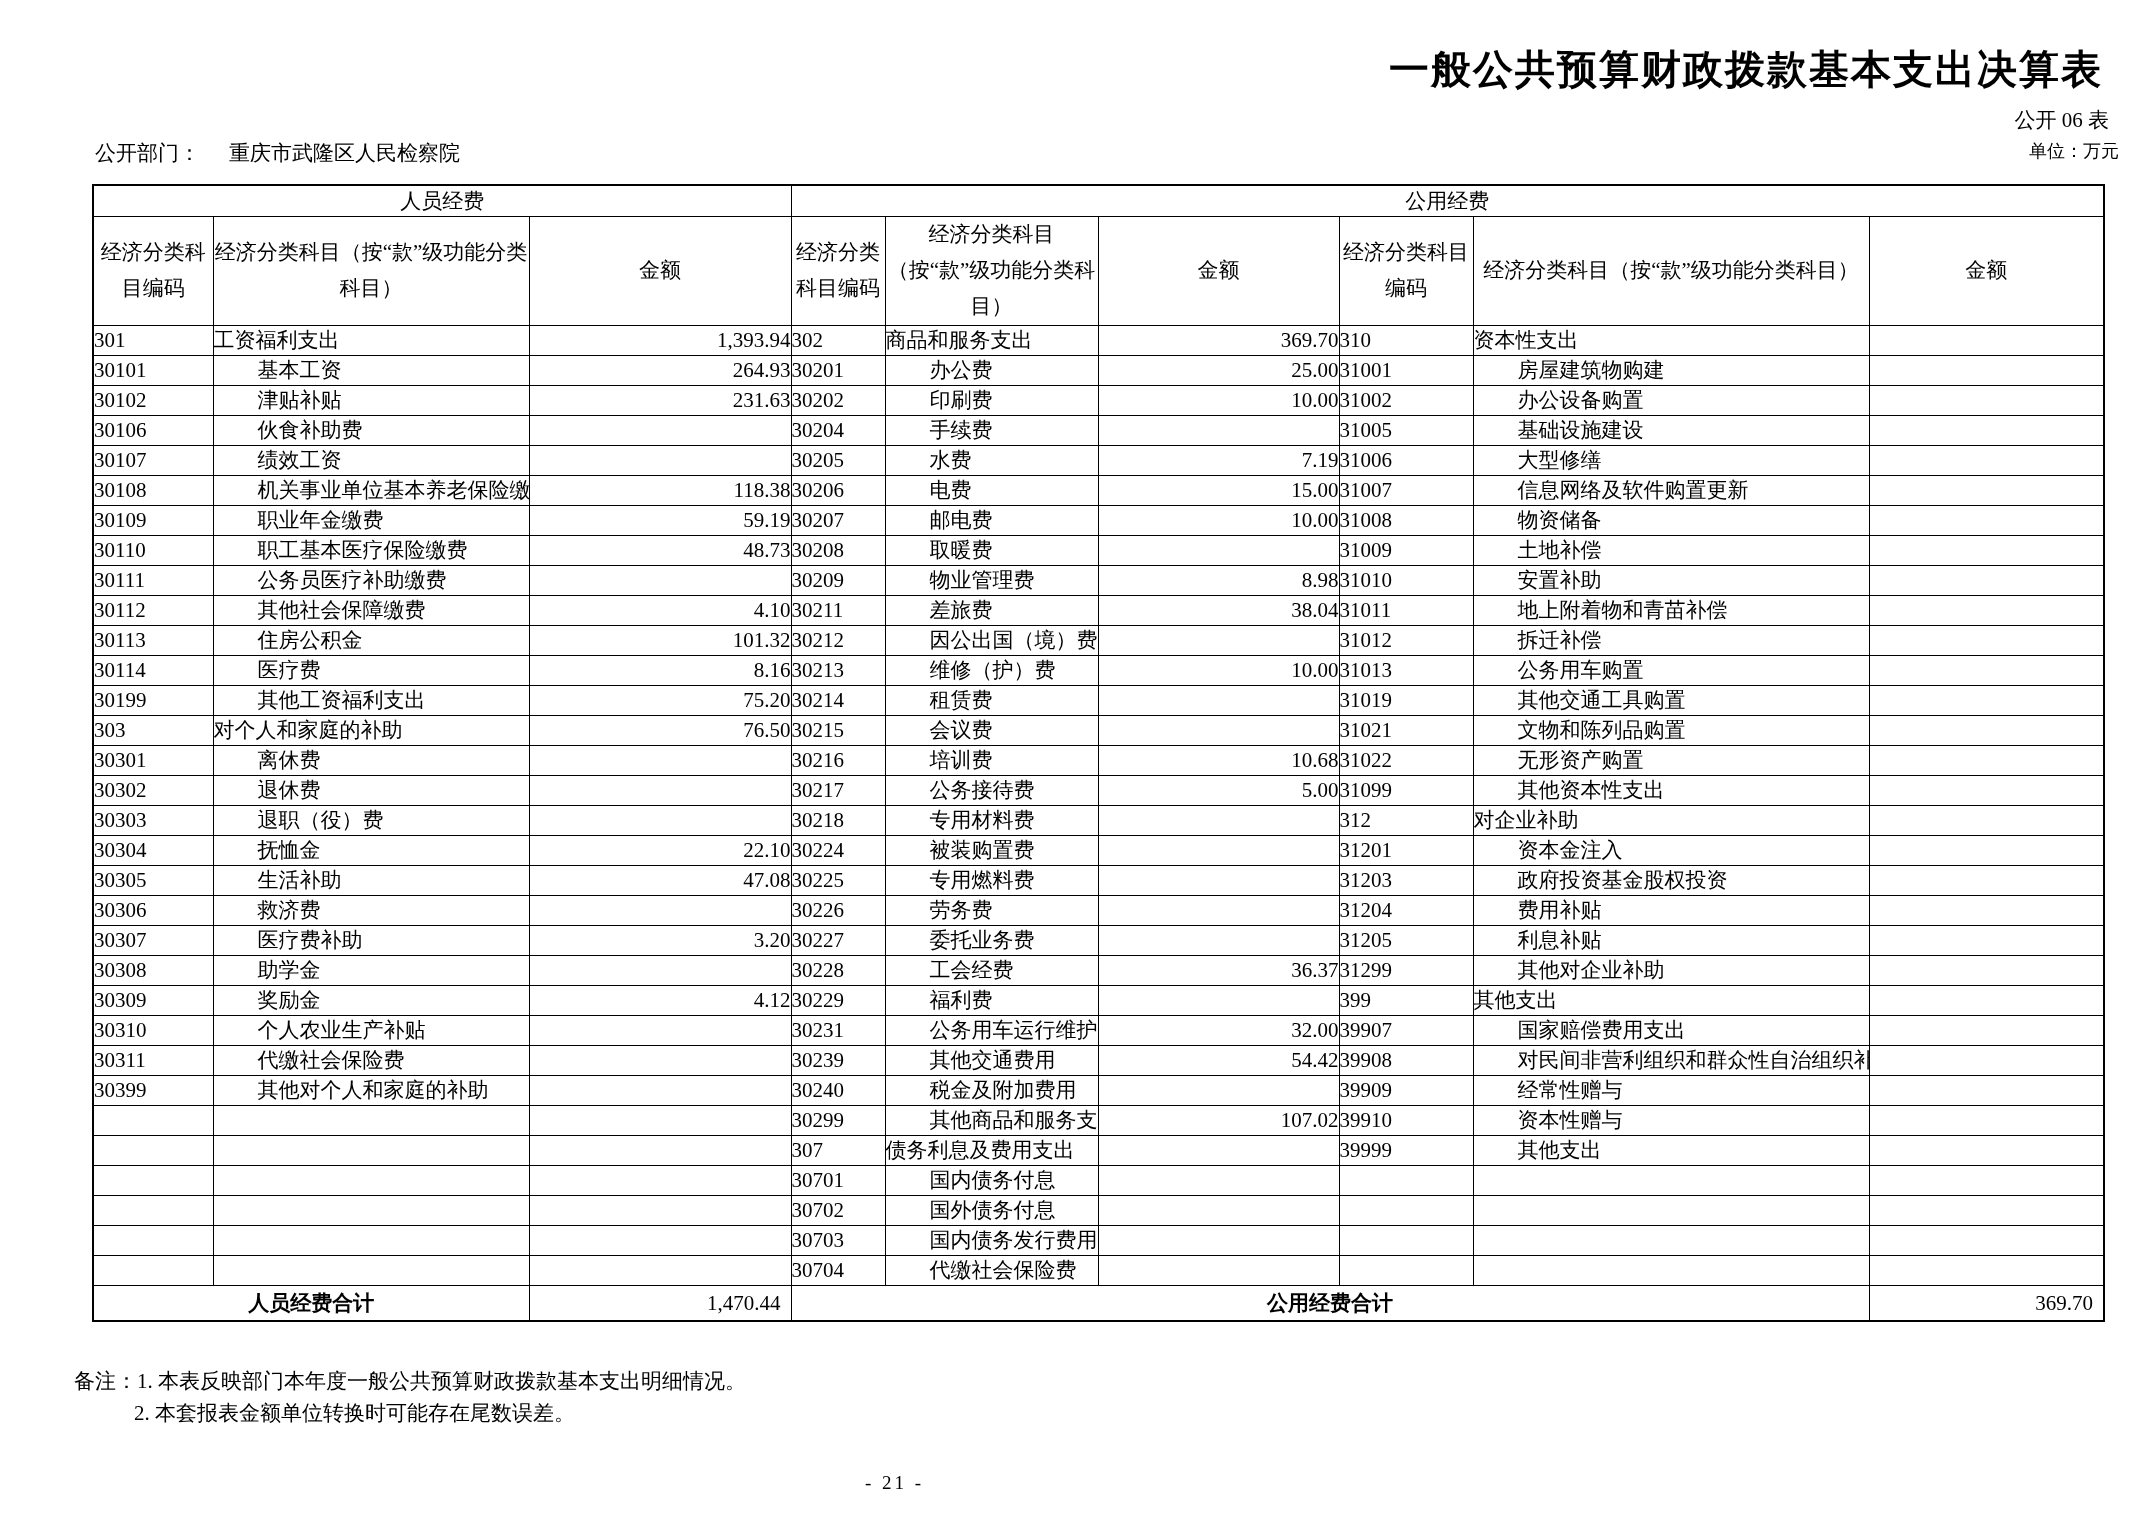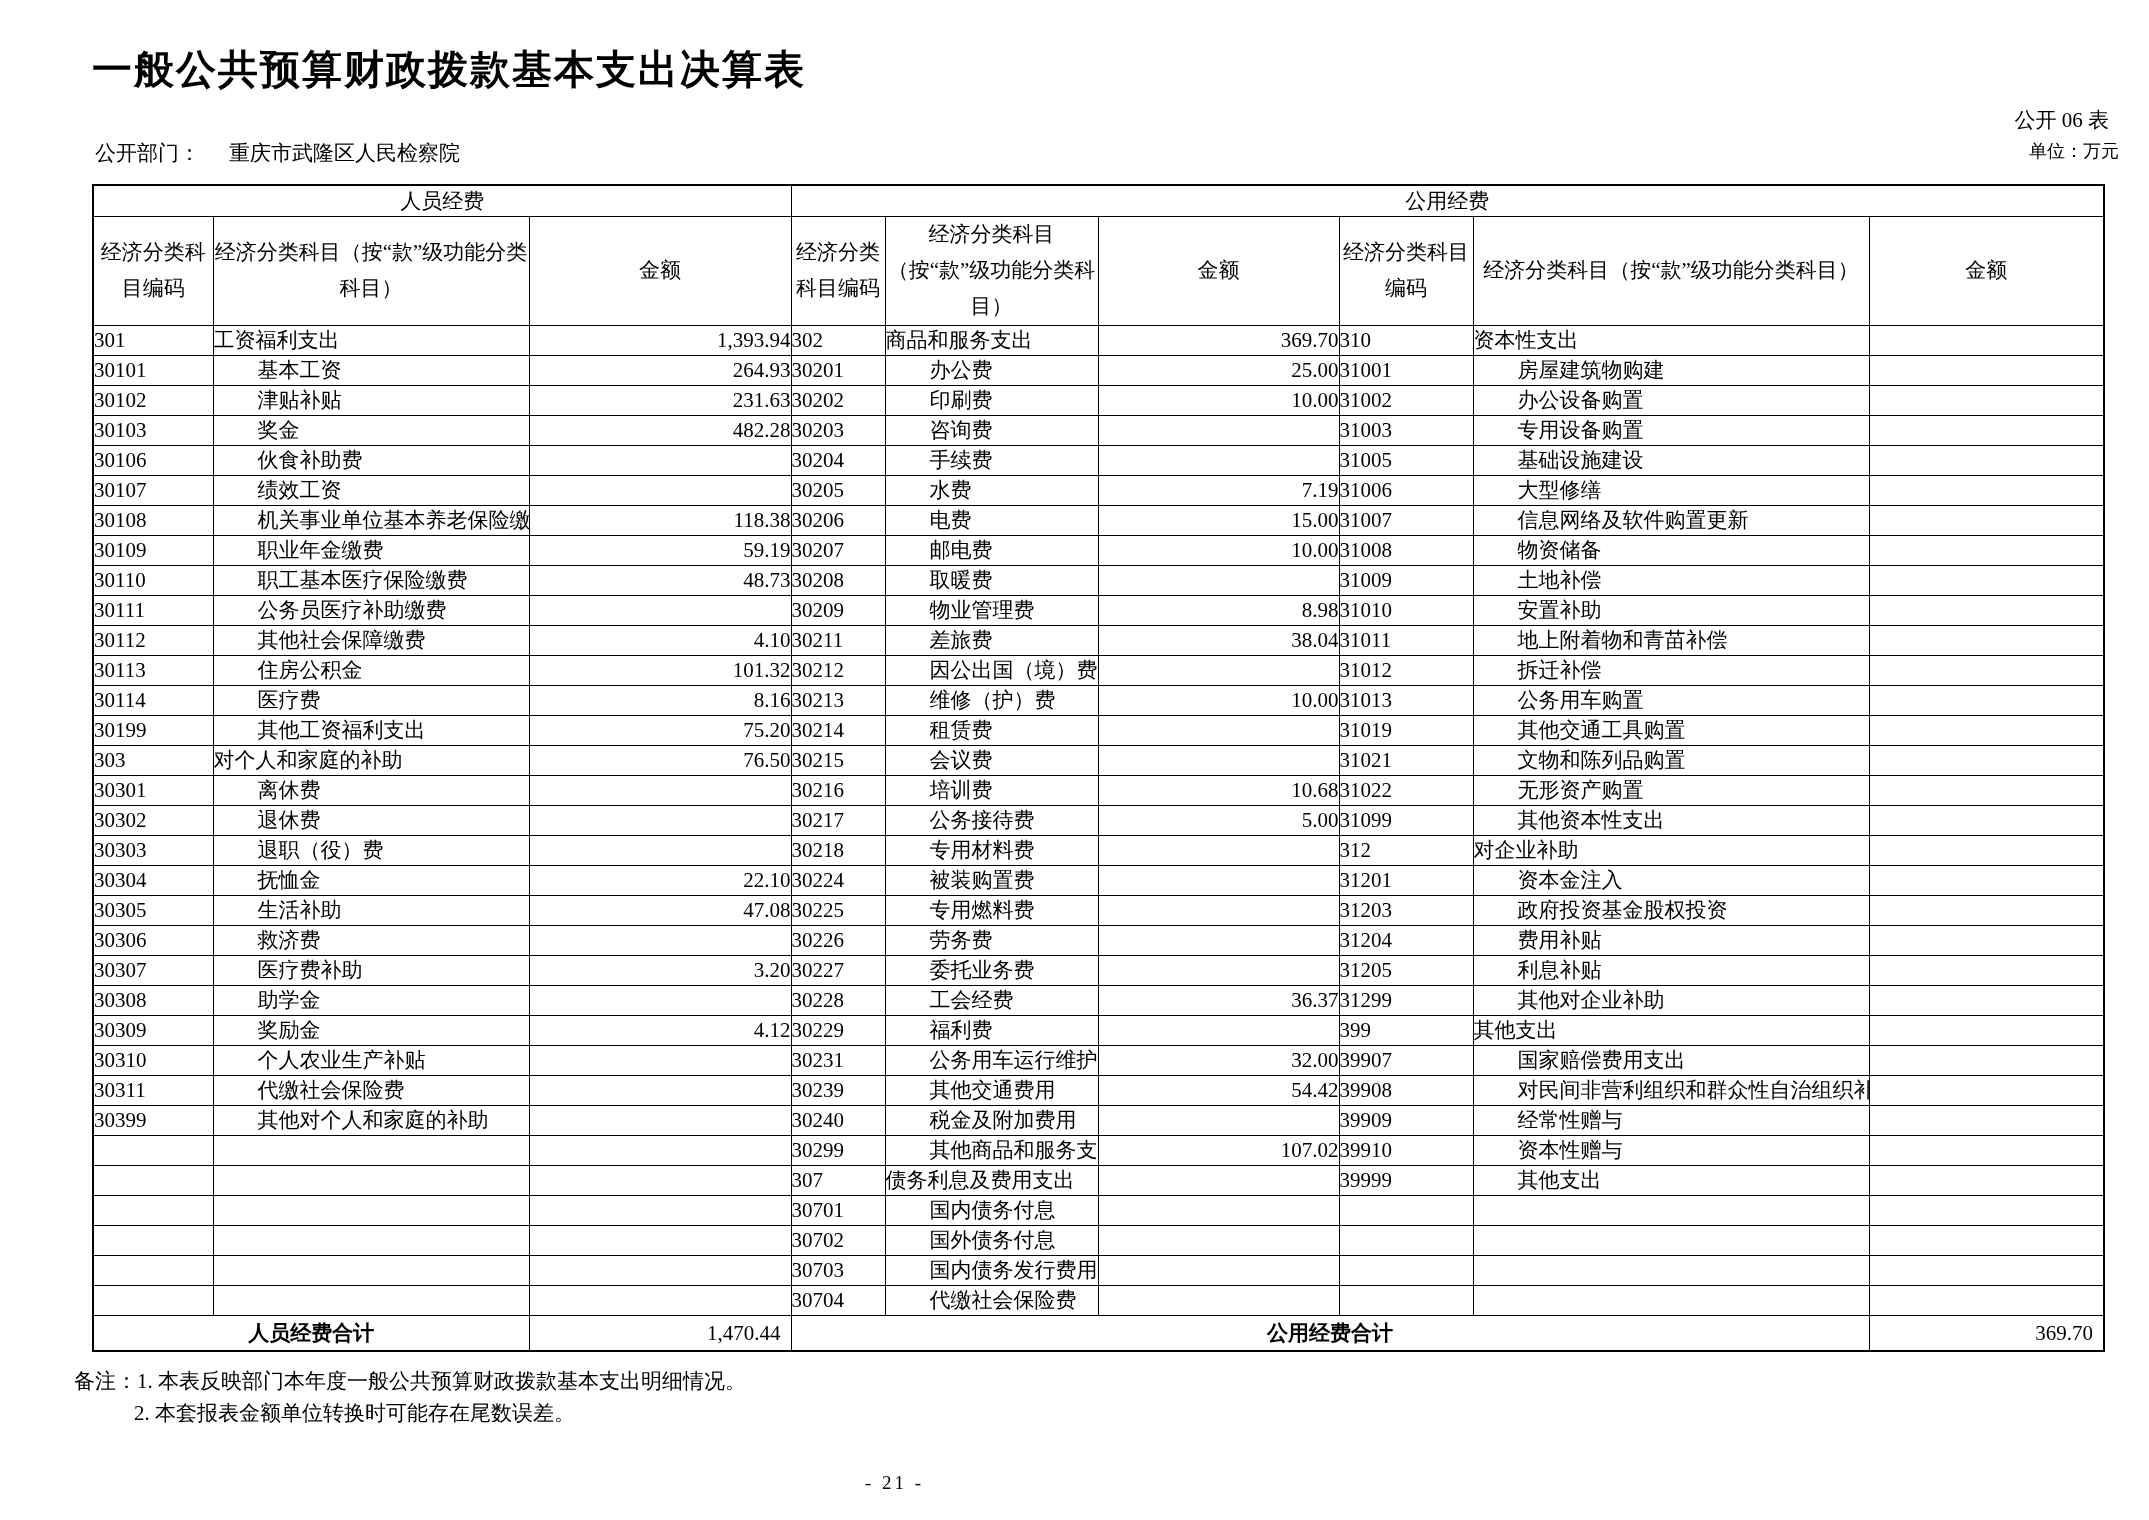--- a/index.html
+++ b/index.html
@@ -3,21 +3,21 @@
 <meta charset="utf-8">
 <style>
   html,body{margin:0;padding:0;}
   body{
     width:2149px;height:1520px;position:relative;background:#ffffff;color:#000;
     font-family:"Liberation Serif","DejaVu Serif",serif;
     overflow:hidden;
   }
   .page-title{
     position:absolute;top:42px;left:92px;width:2011px;
-    text-align:left;font-size:40px;font-weight:bold;letter-spacing:2px;
+    text-align:right;font-size:40px;font-weight:bold;letter-spacing:2px;
   }
   .table-code{position:absolute;top:106px;right:40px;font-size:21px;}
   .dept-line{position:absolute;top:139px;left:95px;font-size:21px;}
   .dept-line .dept-name{margin-left:29px;}
   .unit-label{position:absolute;top:139px;right:30px;font-size:18px;margin-left:40px;}
 
   table.budget{
     position:absolute;top:184px;left:92px;width:2011px;
     border-collapse:collapse;table-layout:fixed;
     border:2px solid #000;
@@ -117,31 +117,20 @@
         <td class="name sub">津贴补贴</td>
         <td class="amount">231.63</td>
         <td class="code">30202</td>
         <td class="name sub">印刷费</td>
         <td class="amount">10.00</td>
         <td class="code">31002</td>
         <td class="name sub">办公设备购置</td>
         <td class="amount"></td>
       </tr>
       <tr>
-        <td class="code">30103</td>
-        <td class="name sub">奖金</td>
-        <td class="amount">482.28</td>
-        <td class="code">30203</td>
-        <td class="name sub">咨询费</td>
-        <td class="amount"></td>
-        <td class="code">31003</td>
-        <td class="name sub">专用设备购置</td>
-        <td class="amount"></td>
-      </tr>
-      <tr>
         <td class="code">30106</td>
         <td class="name sub">伙食补助费</td>
         <td class="amount"></td>
         <td class="code">30204</td>
         <td class="name sub">手续费</td>
         <td class="amount"></td>
         <td class="code">31005</td>
         <td class="name sub">基础设施建设</td>
         <td class="amount"></td>
       </tr>

